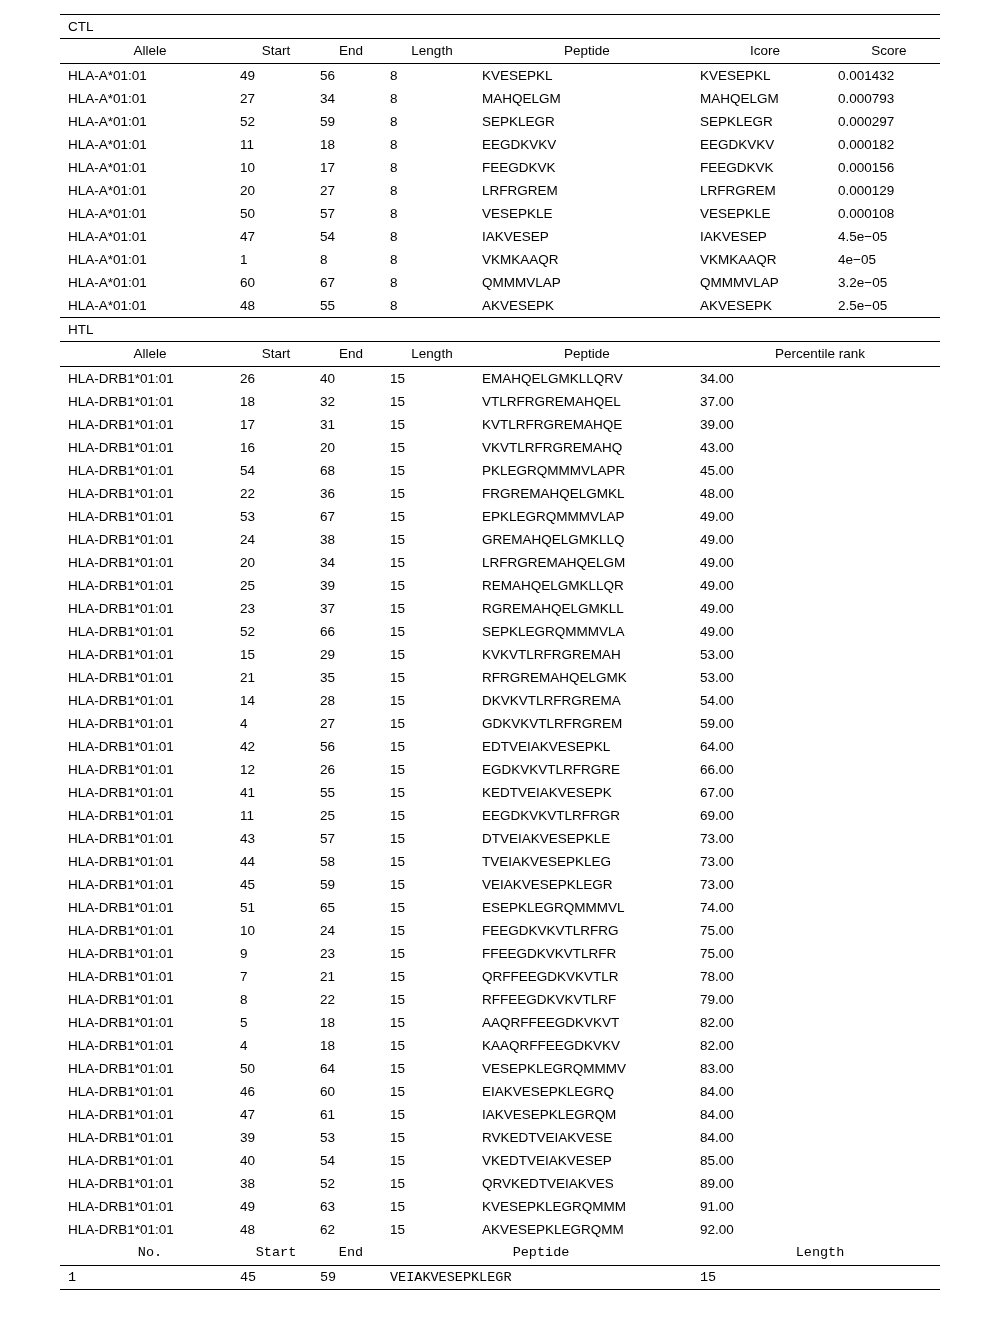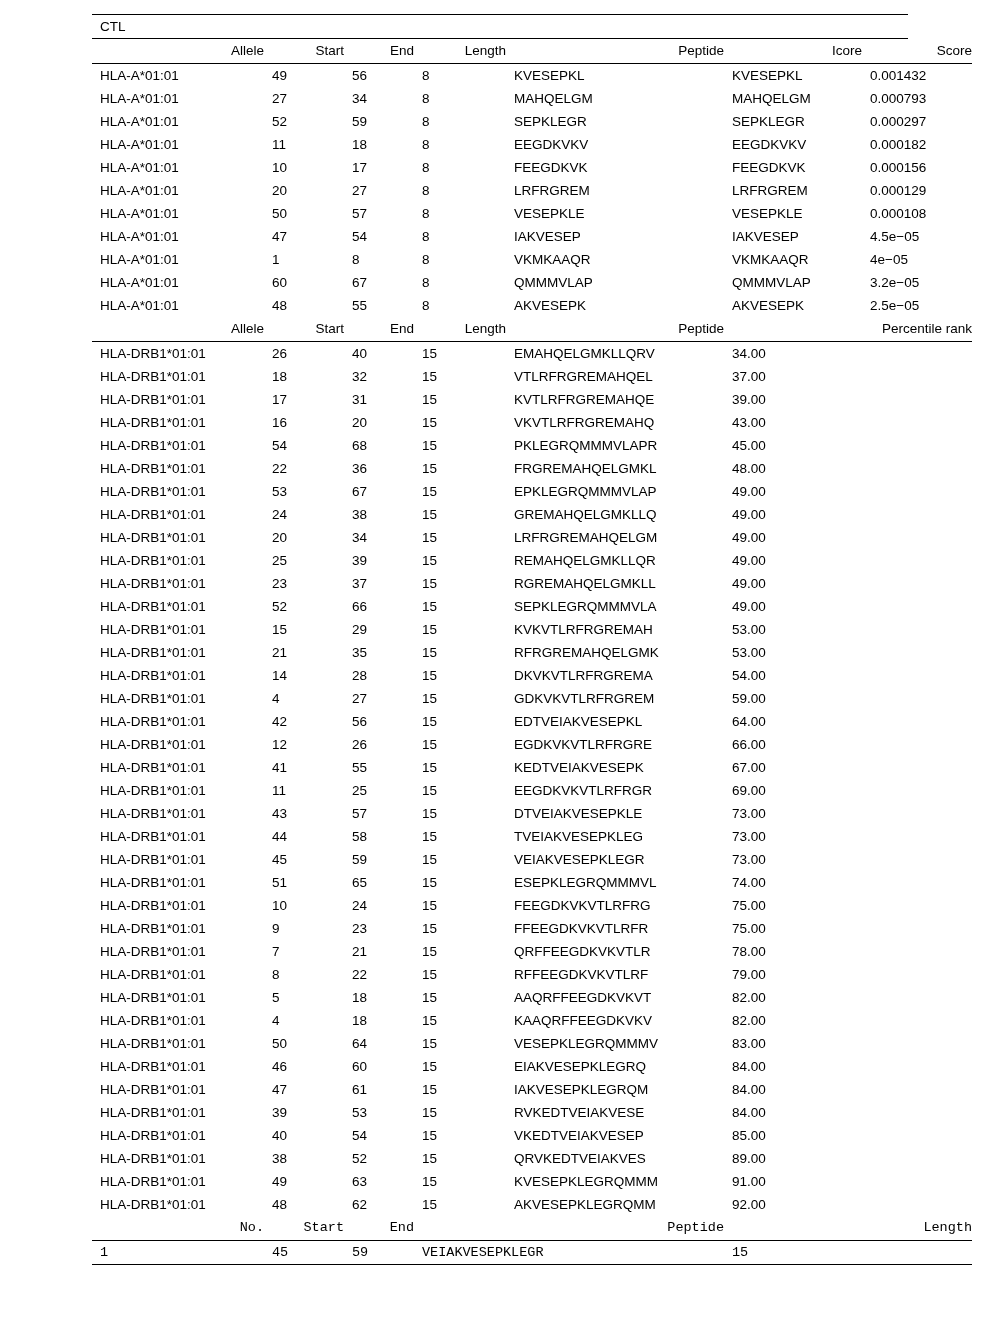--- a/index.html
+++ b/index.html
@@ -10,34 +10,34 @@
     color: #000000;
     font-family: "Liberation Sans", "DejaVu Sans", sans-serif;
     font-size: 13.5px;
   }
   .page {
     width: 1000px;
     min-height: 1341px;
     padding-top: 14px;
     background: #ffffff;
   }
-  .tbl-section { margin: 0 92px; }
+  .tbl-section { margin: 0 60px; }
   .section-title {
     border-top: 1.6px solid #000;
     border-bottom: 1.6px solid #000;
     padding: 3px 0 3px 8px;
     line-height: 17px;
   }
   table {
     width: 100%;
     border-collapse: collapse;
     table-layout: fixed;
   }
   thead th {
-    text-align: right;
+    text-align: center;
     font-weight: normal;
     border-bottom: 1.6px solid #000;
     padding: 3px 0 4px 8px;
     line-height: 17px;
     white-space: nowrap;
     overflow: hidden;
   }
   tbody td {
     padding: 3px 0 3px 8px;
     line-height: 17px;
@@ -172,20 +172,21 @@
             <td>8</td>
             <td>AKVESEPK</td>
             <td>AKVESEPK</td>
             <td>2.5e−05</td>
           </tr>
         </tbody>
       </table>
   </section>
 
   <section class="tbl-section">
+    <div class="section-title">HTL</div>
     <table>
         <colgroup>
           <col style="width: 172px;">
           <col style="width: 80px;">
           <col style="width: 70px;">
           <col style="width: 92px;">
           <col style="width: 218px;">
           <col style="width: 248px;">
         </colgroup>
         <thead>

